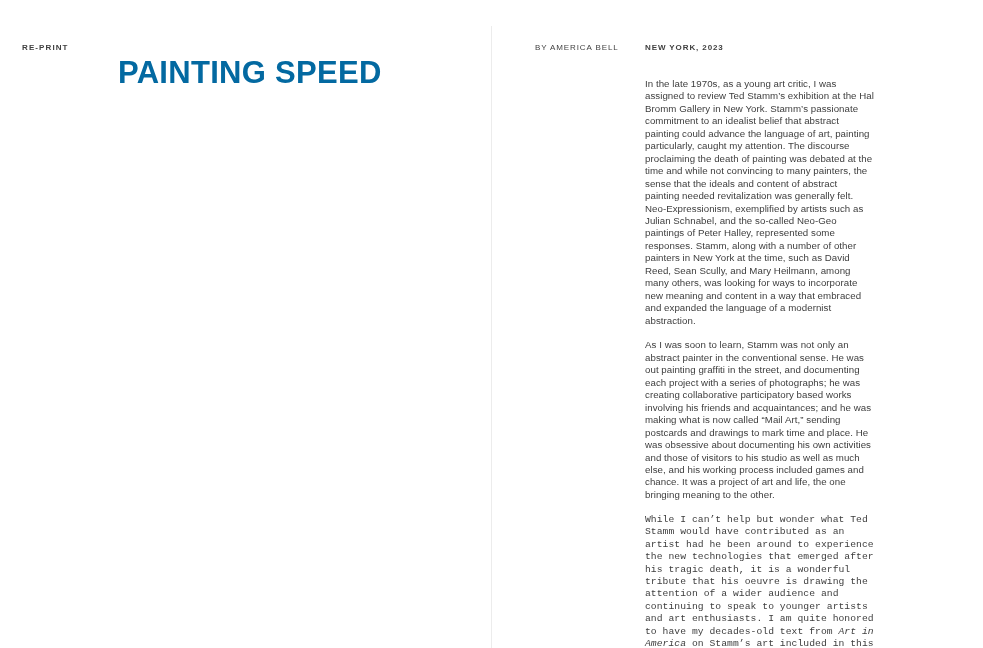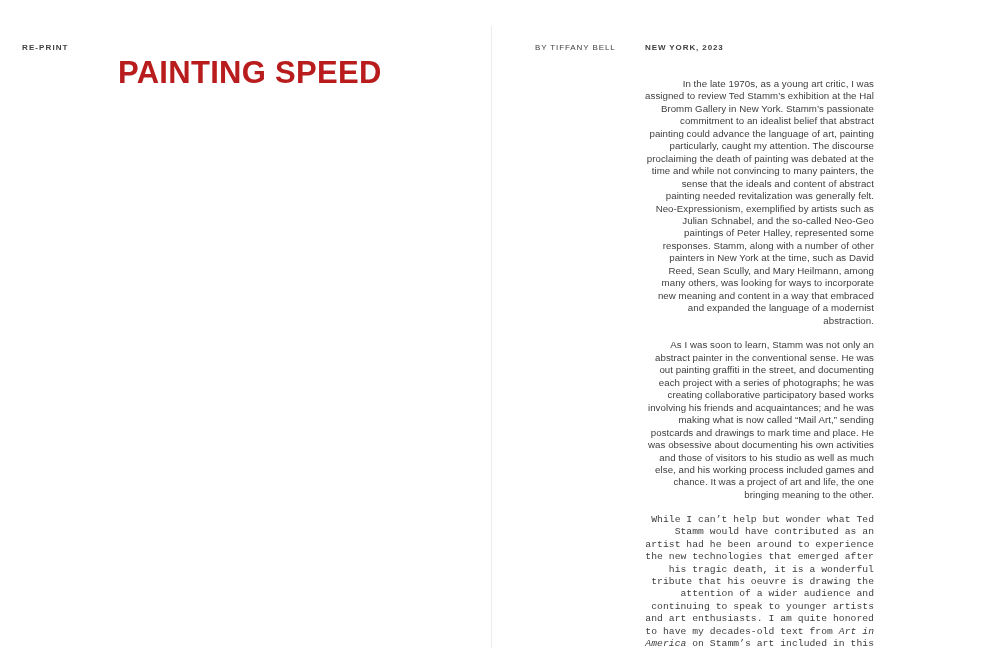--- a/index.html
+++ b/index.html
@@ -34,21 +34,21 @@
     letter-spacing: 1.1px;
     color: #3f3f3f;
   }
   .title {
     position: absolute;
     left: 118px;
     top: 8px;
     font-size: 31px;
     font-weight: 700;
     letter-spacing: 0.3px;
-    color: #b91c1c;
+    color: #0369a1;
     white-space: nowrap;
   }
   .footnote {
     position: absolute;
     left: 22px;
     top: 598px;
     font-family: "DejaVu Sans Mono", monospace;
     font-size: 6.5px;
     letter-spacing: 0.9px;
     line-height: 9.5px;
@@ -88,40 +88,39 @@
     left: 645px;
     top: 52px;
     width: 229px;
     font-size: 9.7px;
     line-height: 12.45px;
     color: #3d3d3d;
     letter-spacing: 0.05px;
   }
   .body-col p {
     margin: 0 0 12.4px 0;
-    text-align: right;
   }
   .body-col p:last-child { margin-bottom: 0; font-family: Liberation Mono, monospace; }
   .italic { font-style: italic; }
 </style>
 </head>
 <body>
 
 <div class="spread">
 
   <div class="gutter-line"></div>
 
   <div class="kicker">RE-PRINT</div>
 
   <h1 class="title">PAINTING SPEED</h1>
 
 
   <div class="pagenum pagenum-left">58</div>
 
-  <div class="byline">BY TIFFANY BELL</div>
+  <div class="byline">BY AMERICA BELL</div>
 
   <div class="dateline">NEW YORK, 2023</div>
 
   <div class="body-col">
     <p>In the late 1970s, as a young art critic, I was assigned to review Ted Stamm’s exhibition at the Hal Bromm Gallery in New York. Stamm’s passionate commitment to an idealist belief that abstract painting could advance the language of art, painting particularly, caught my attention. The discourse proclaiming the death of painting was debated at the time and while not convincing to many painters, the sense that the ideals and content of abstract painting needed revitalization was generally felt. Neo-Expressionism, exemplified by artists such as Julian Schnabel, and the so-called Neo-Geo paintings of Peter Halley, represented some responses. Stamm, along with a number of other painters in New York at the time, such as David Reed, Sean Scully, and Mary Heilmann, among many others, was looking for ways to incorporate new meaning and content in a way that embraced and expanded the language of a modernist abstraction.</p>
     <p>As I was soon to learn, Stamm was not only an abstract painter in the conventional sense. He was out painting graffiti in the street, and documenting each project with a series of photographs; he was creating collaborative participatory based works involving his friends and acquaintances; and he was making what is now called “Mail Art,” sending postcards and drawings to mark time and place. He was obsessive about documenting his own activities and those of visitors to his studio as well as much else, and his working process included games and chance. It was a project of art and life, the one bringing meaning to the other.</p>
     <p><span>While I can’t help but wonder what Ted Stamm would have contributed as an artist had he been around to experience the new technologies that emerged after his tragic death, it is a wonderful tribute that his oeuvre is drawing the attention of a wider audience and continuing to speak to younger artists and art enthusiasts. I am quite honored to have my decades-old text from </span><span class="italic">Art in America</span><span> on Stamm’s art included in this catalogue and hope that it will offer a foundation for a new context and better understanding of his art.</span></p>
   </div>
 
   <div class="pagenum pagenum-right">29</div>

